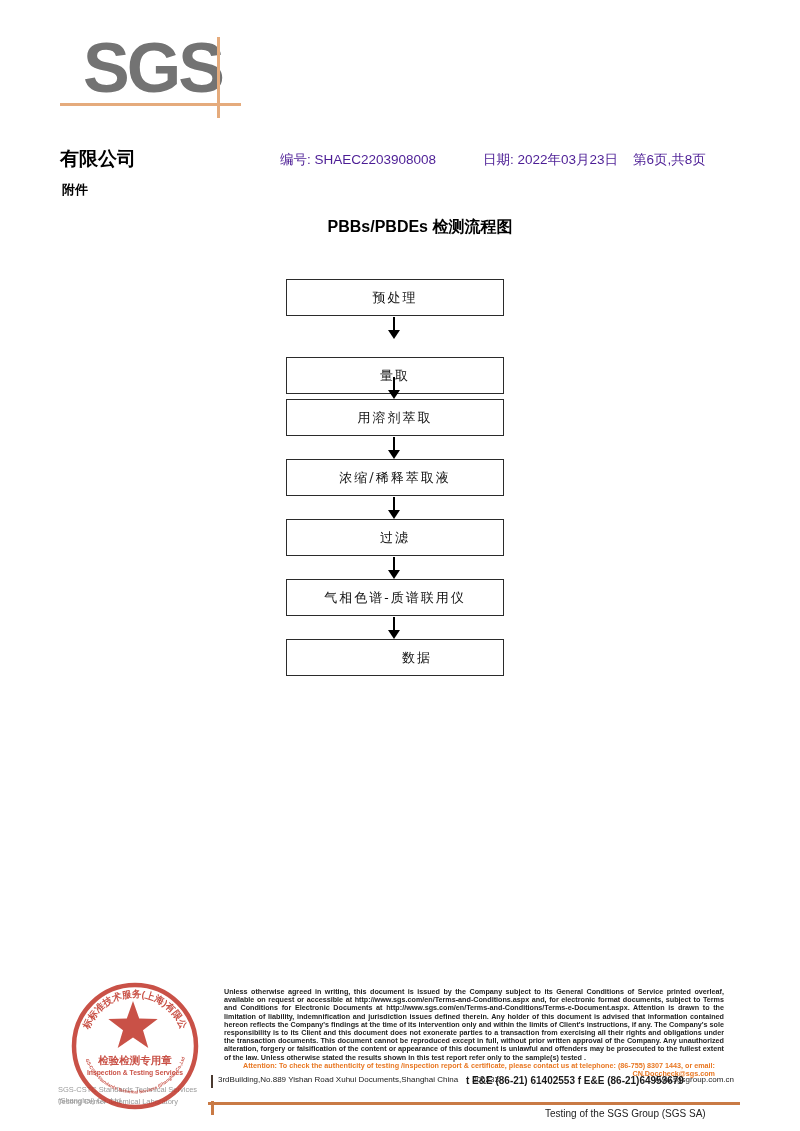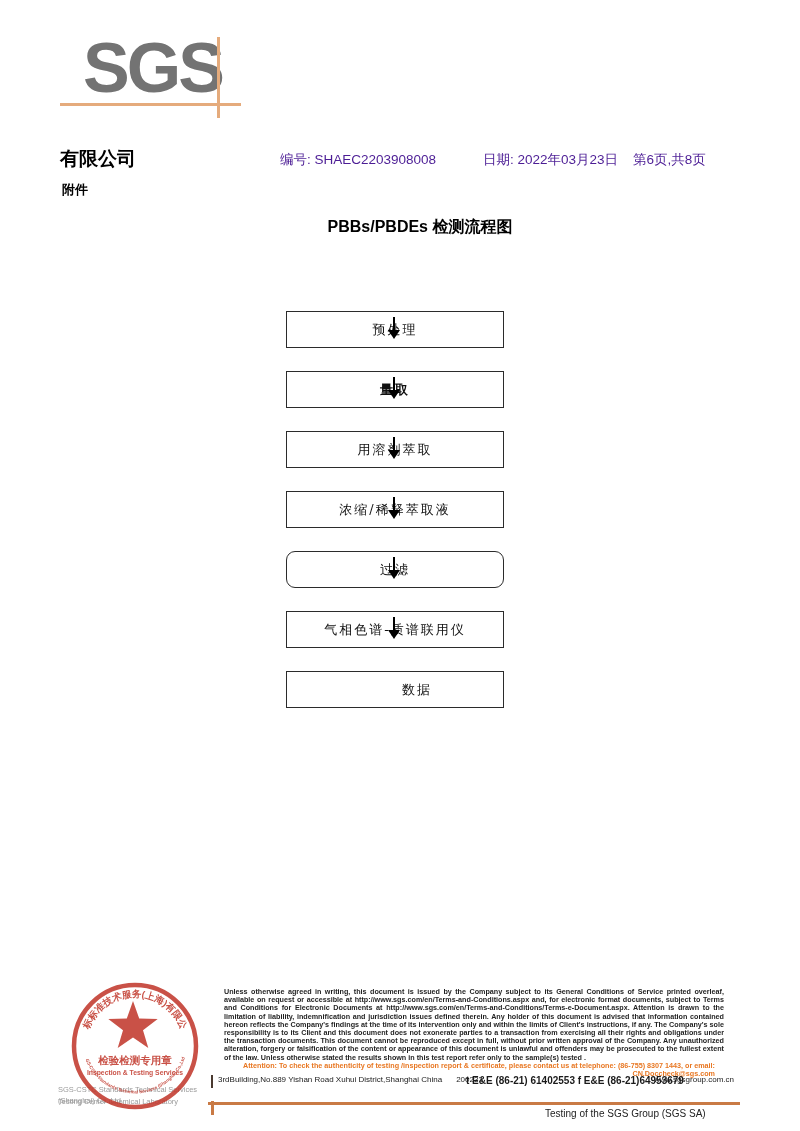--- a/index.html
+++ b/index.html
@@ -31,24 +31,24 @@
   
   .flow-title {
     position:absolute; left:0; top:217px; width:800px; text-align:center;
     font-size:16px; font-weight:700; color:#000;margin-left:20px;
   }
   .flow-box {
     position:absolute; left:286px; width:218px; height:37px;
     border:1.5px solid #2b2b2b; background:#ffffff;
     display:flex; align-items:center; justify-content:center;
     font-family:"DejaVu Serif","Liberation Serif",serif;
-    font-size:13px; color:#111; letter-spacing:2px; white-space:nowrap;margin-top:32px;
+    font-size:13px; color:#111; letter-spacing:2px; white-space:nowrap;
   }
-  .fb0{top:279px;} .fb1{top:339px;font-weight:bold;} .fb2{top:399px;} .fb3{top:459px;}
-  .fb4{top:519px;border-radius:9px;} .fb5{top:579px;} .fb6{top:639px;padding-left:44px;}
+  .fb0{top:279px;} .fb1{top:357px;} .fb2{top:399px;} .fb3{top:459px;}
+  .fb4{top:519px;} .fb5{top:579px;} .fb6{top:639px;padding-left:44px;}
   .flow-arrow { position:absolute; left:387px; width:14px; height:23px; }
   .fa0{top:317px;} .fa1{top:377px;} .fa2{top:437px;} .fa3{top:497px;} .fa4{top:557px;} .fa5{top:617px;}
   .flow-arrow .shaft { position:absolute; left:6px; top:0; width:2px; height:14px; background:#000; }
   .flow-arrow .head  { position:absolute; left:1px; top:13px; width:0; height:0;
     border-left:6px solid transparent; border-right:6px solid transparent; border-top:9px solid #000; }
 
   
   .company-gray { position:absolute; left:58px; width:165px; font-size:7.5px; line-height:11px; color:#9b9b9b; }
   .cg1{ top:1084px; } .cg2{ top:1096px; }
 
@@ -154,21 +154,21 @@
     <text x="79" y="84" text-anchor="middle" font-size="10.5" font-weight="bold" fill="#c23a2e" font-family="Liberation Sans, sans-serif">检验检测专用章</text>
     <text x="79" y="95" text-anchor="middle" font-size="6.8" font-weight="bold" fill="#c23a2e" font-family="Liberation Sans, sans-serif">Inspection &amp; Testing Services</text>
   </svg>
 
   <div class="legal-text">Unless otherwise agreed in writing, this document is issued by the Company subject to its General Conditions of Service printed overleaf, available on request or accessible at http://www.sgs.com/en/Terms-and-Conditions.aspx and, for electronic format documents, subject to Terms and Conditions for Electronic Documents at http://www.sgs.com/en/Terms-and-Conditions/Terms-e-Document.aspx. Attention is drawn to the limitation of liability, indemnification and jurisdiction issues defined therein. Any holder of this document is advised that information contained hereon reflects the Company's findings at the time of its intervention only and within the limits of Client's instructions, if any. The Company's sole responsibility is to its Client and this document does not exonerate parties to a transaction from exercising all their rights and obligations under the transaction documents. This document cannot be reproduced except in full, without prior written approval of the Company. Any unauthorized alteration, forgery or falsification of the content or appearance of this document is unlawful and offenders may be prosecuted to the fullest extent of the law. Unless otherwise stated the results shown in this test report refer only to the sample(s) tested .</div>
   <div class="attention-text">Attention: To check the authenticity of testing /inspection report &amp; certificate, please contact us at telephone: (86-755) 8307 1443, or email: CN.Doccheck@sgs.com</div>
 
   <div class="address-block">
     <div class="addr-row">
       <div class="c1">
-        <span>3rdBuilding,No.889 Yishan Road Xuhui District,Shanghai China</span><span class="pc">200233</span>
+        <span>3rdBuilding,No.889 Yishan Road Xuhui Documents,Shanghai China</span><span class="pc">200233</span>
       </div>
       <div class="c2">t E&amp;E (86-21) 61402553  f E&amp;E (86-21)64953679</div>
       <div class="c3">www.sgsgroup.com.cn</div>
     </div>
   </div>
 
   <div class="footer-hline"></div>
   <div class="footer-vline"></div>
 
   <div class="member-text">Testing of the SGS Group (SGS SA)</div>

